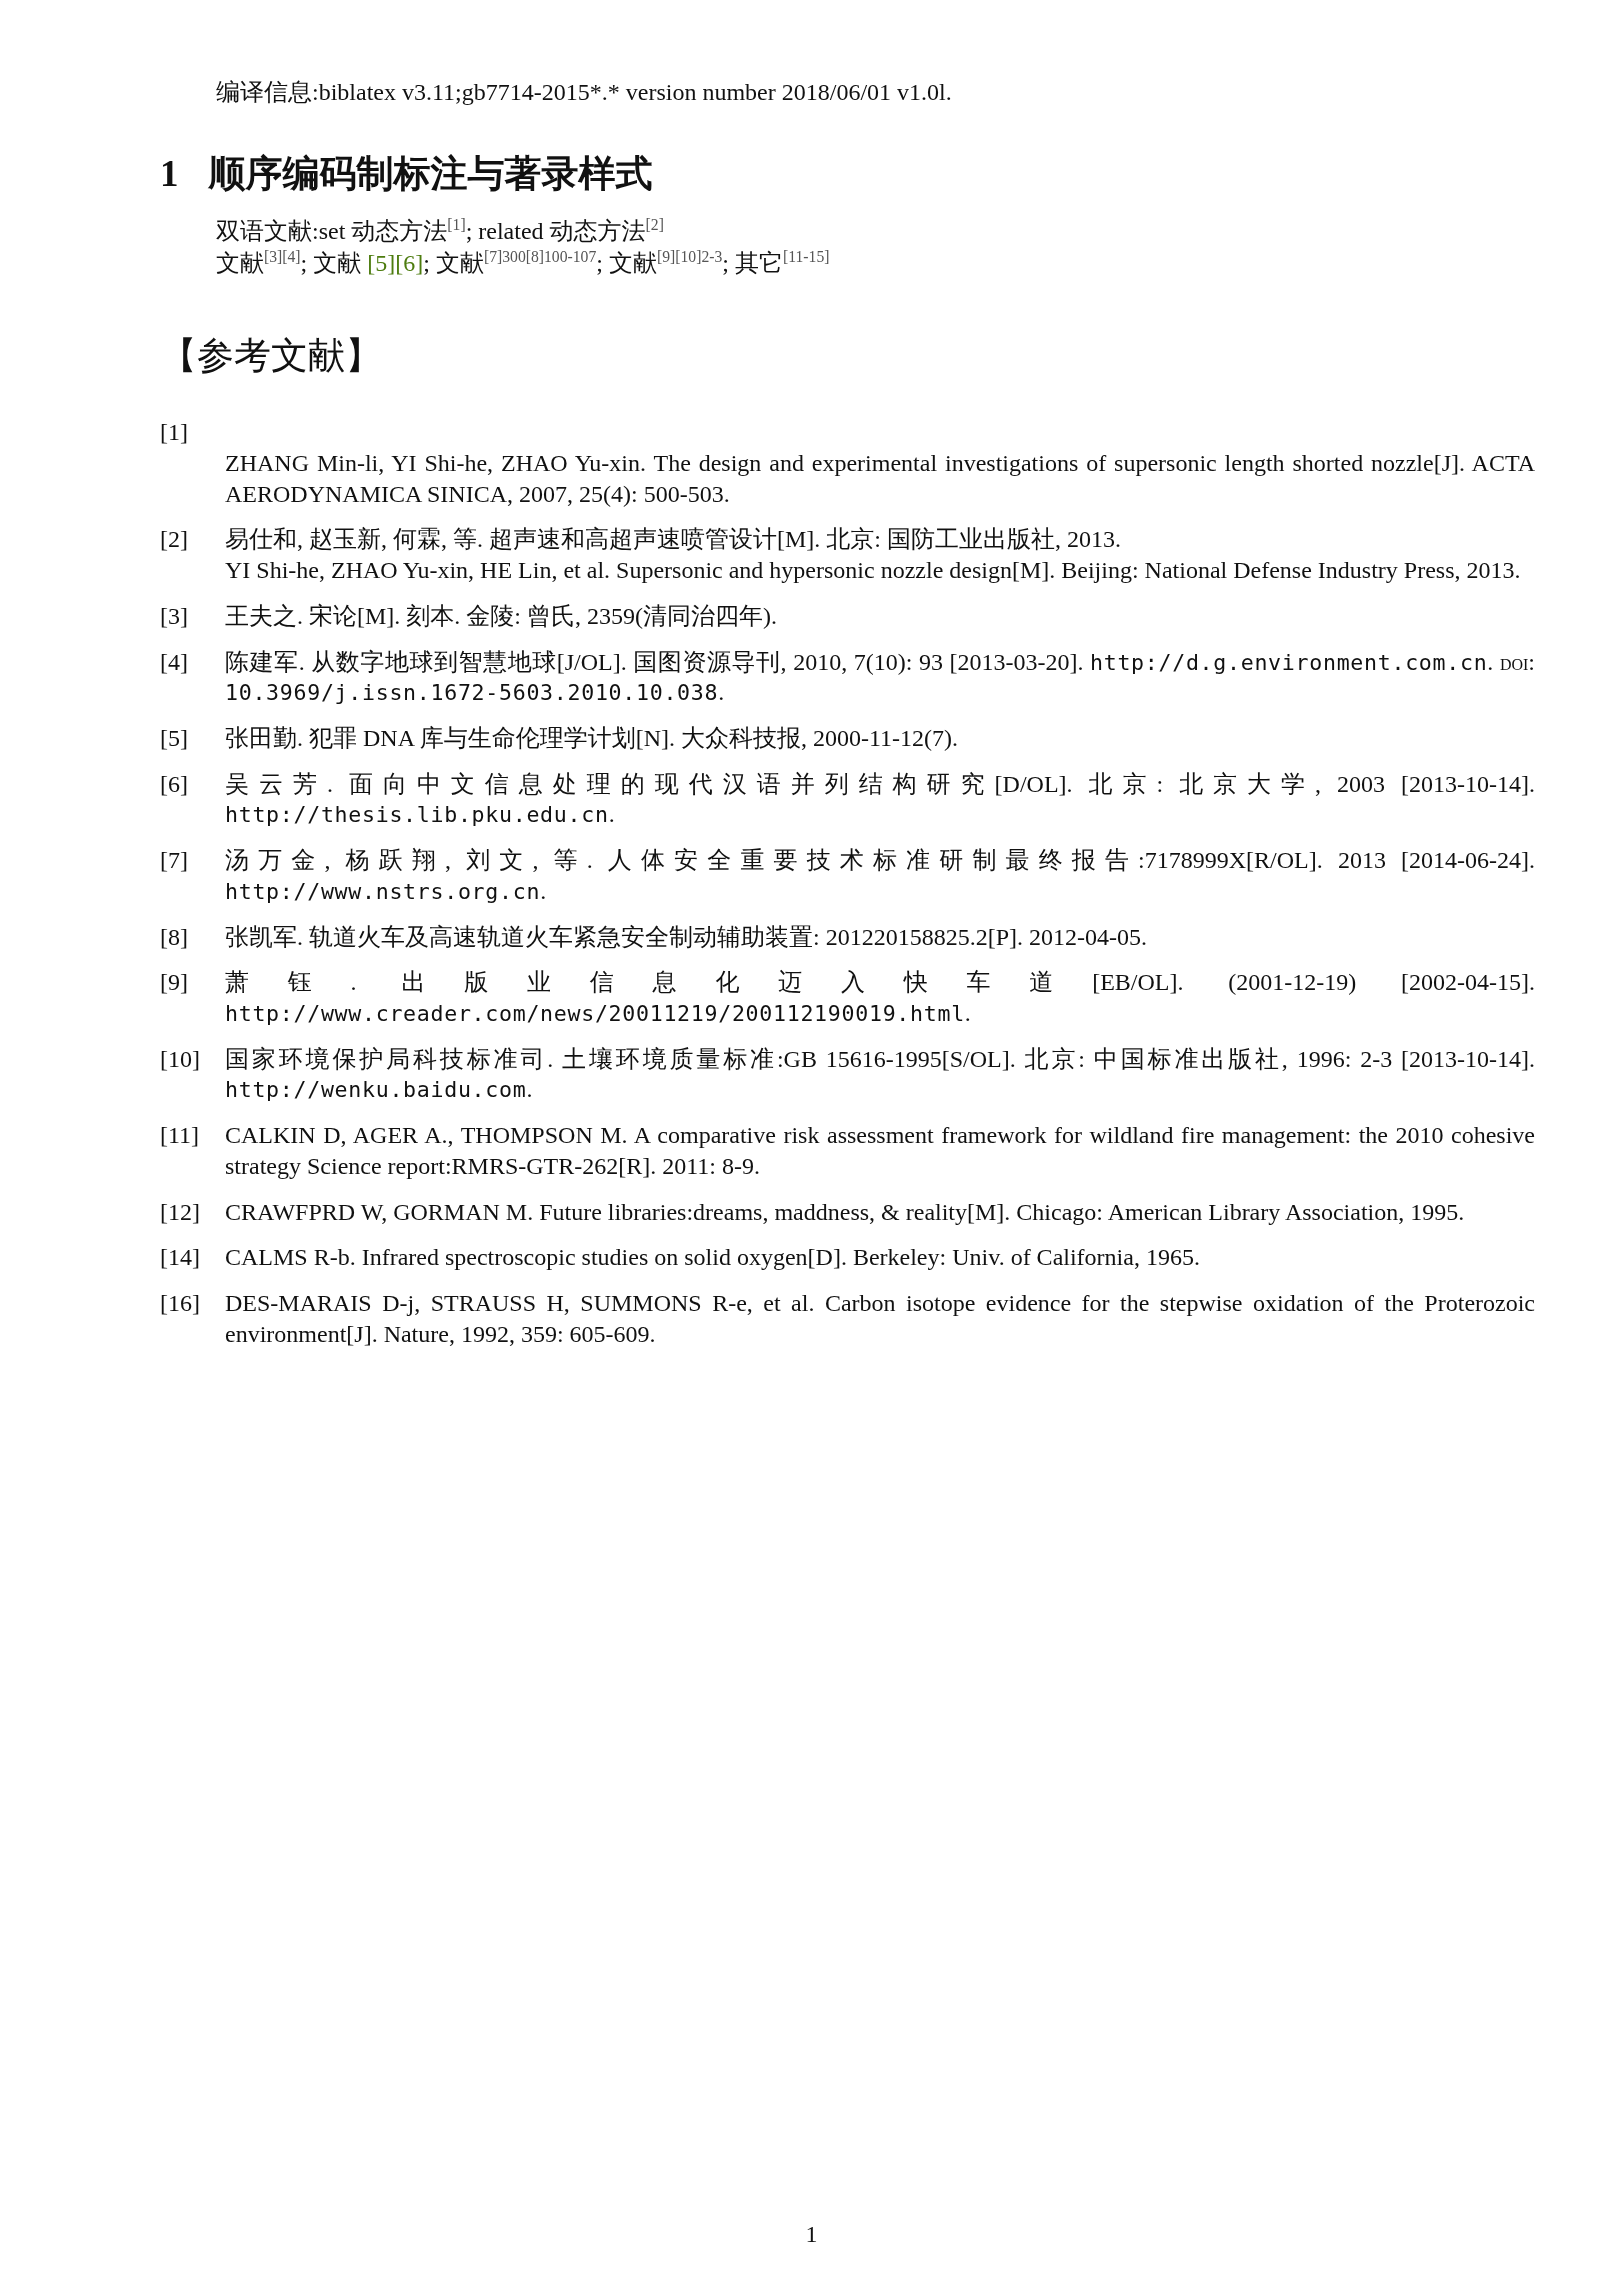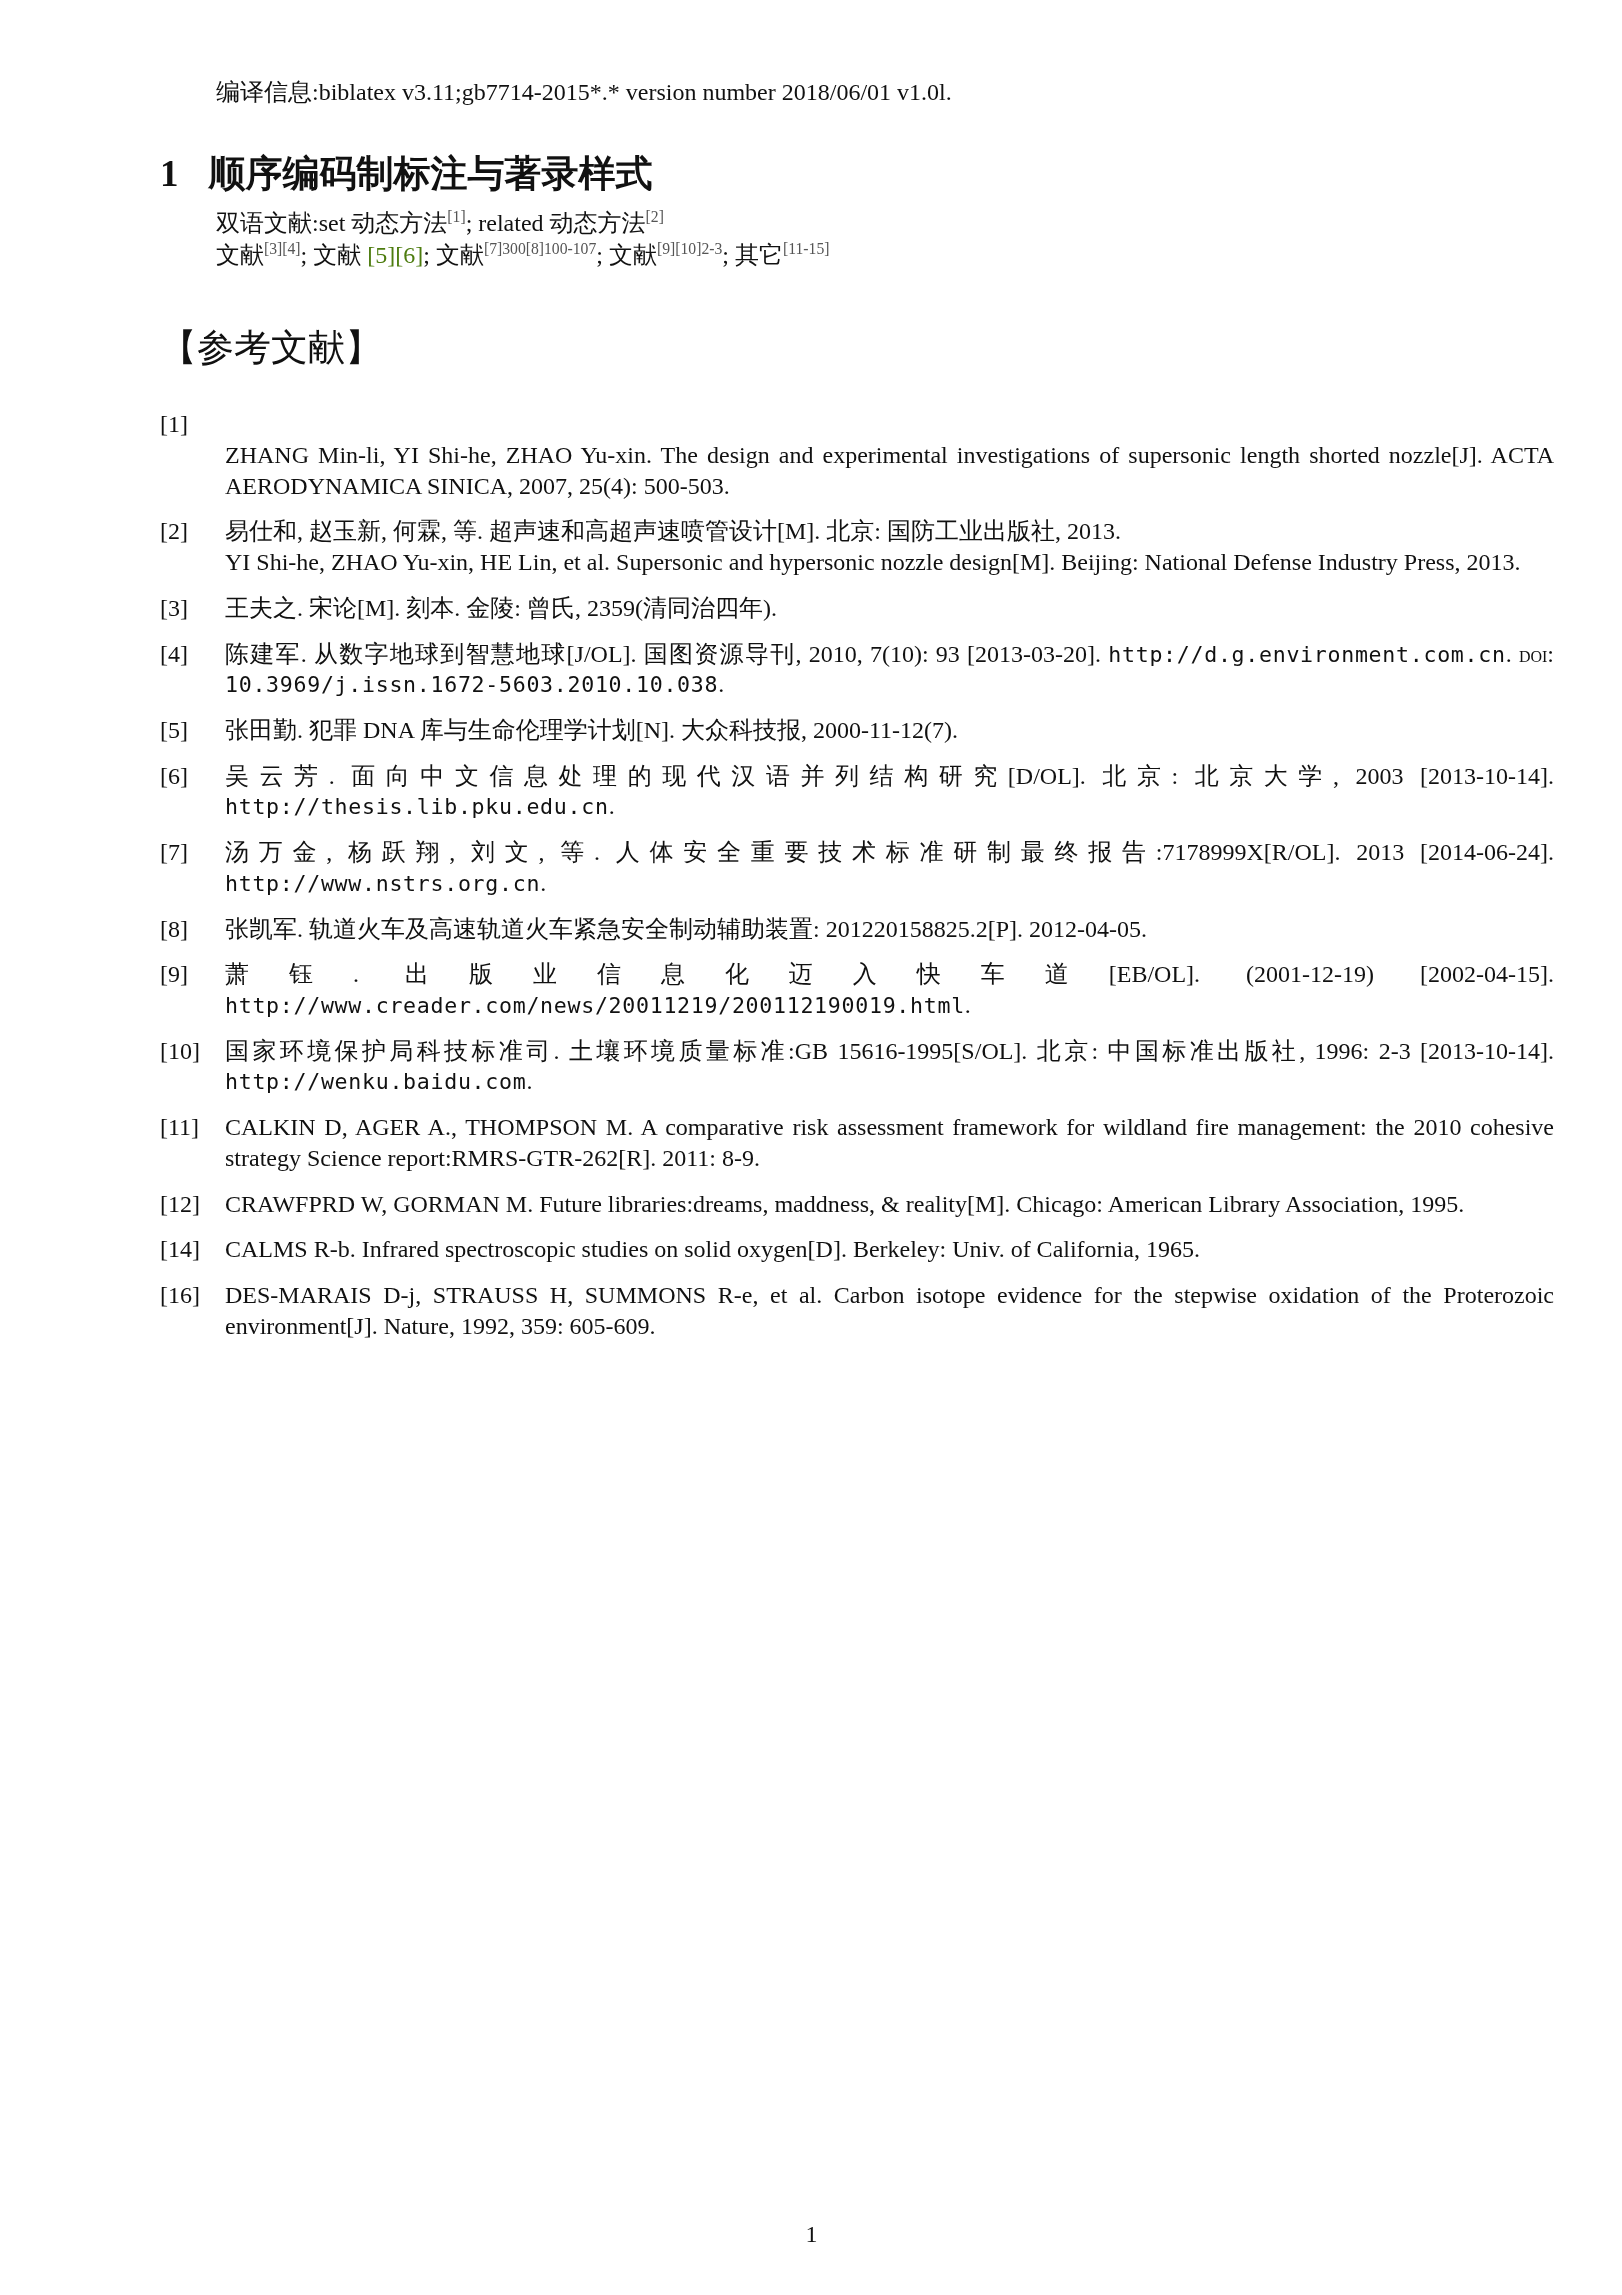--- a/index.html
+++ b/index.html
@@ -14,42 +14,42 @@
     font-family: "Liberation Serif", "DejaVu Serif", serif;
     color: #111111;
     overflow: hidden;
   }
   .page {
     position: absolute;
     top: 0; left: 0;
     width: 1623px;
     height: 2295px;
     box-sizing: border-box;
-    padding: 77px 69px 0 160px;
+    padding: 77px 88px 0 160px;
   }
   .compile-info {
     font-size: 24px;
     line-height: 1.3;
     padding-left: 56px;
   }
   .section-heading {
     margin-top: 46px;
     font-family: "Liberation Sans", "DejaVu Sans", sans-serif;
     font-weight: bold;
     font-size: 37px;
     line-height: 1.1;
     display: flex;
     align-items: baseline;
   }
   .section-number {
     font-family: "Liberation Serif", "DejaVu Serif", serif;
     margin-right: 30px;
   }
   .cite-paragraph {
-    margin-top: 13px;
+    margin-top: 21px;
     padding-left: 56px;
     font-size: 24px;
     line-height: 1.32;
   }
   .cite-line { display: block; }
   .sup {
     font-size: 15.7px;
     vertical-align: super;
     line-height: 0;
     color: #555555;

